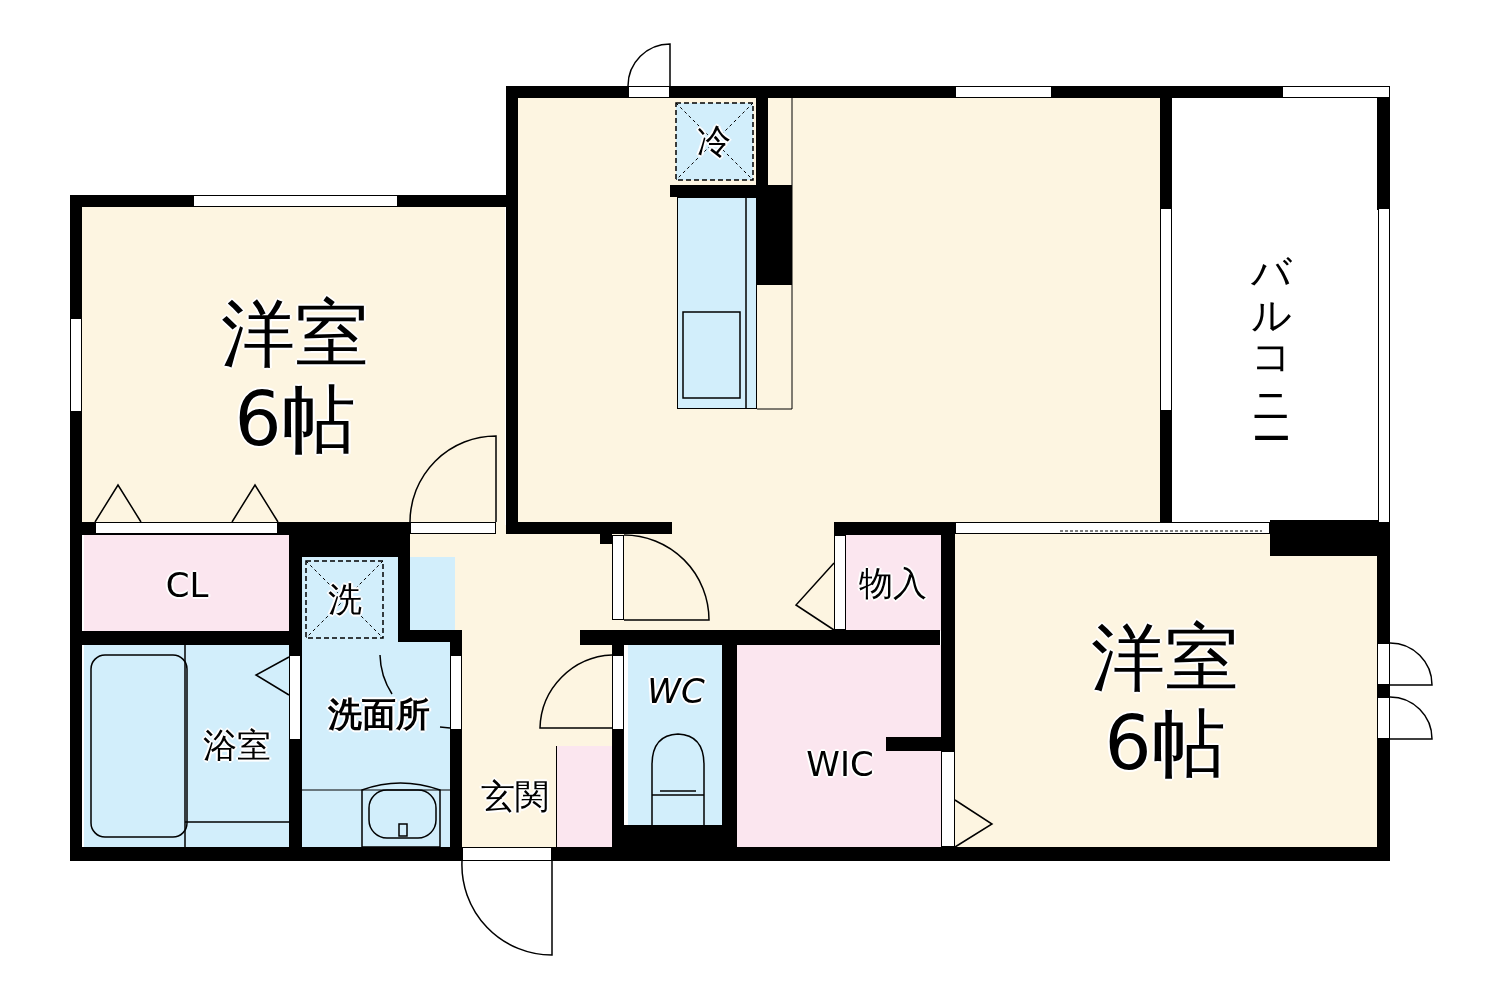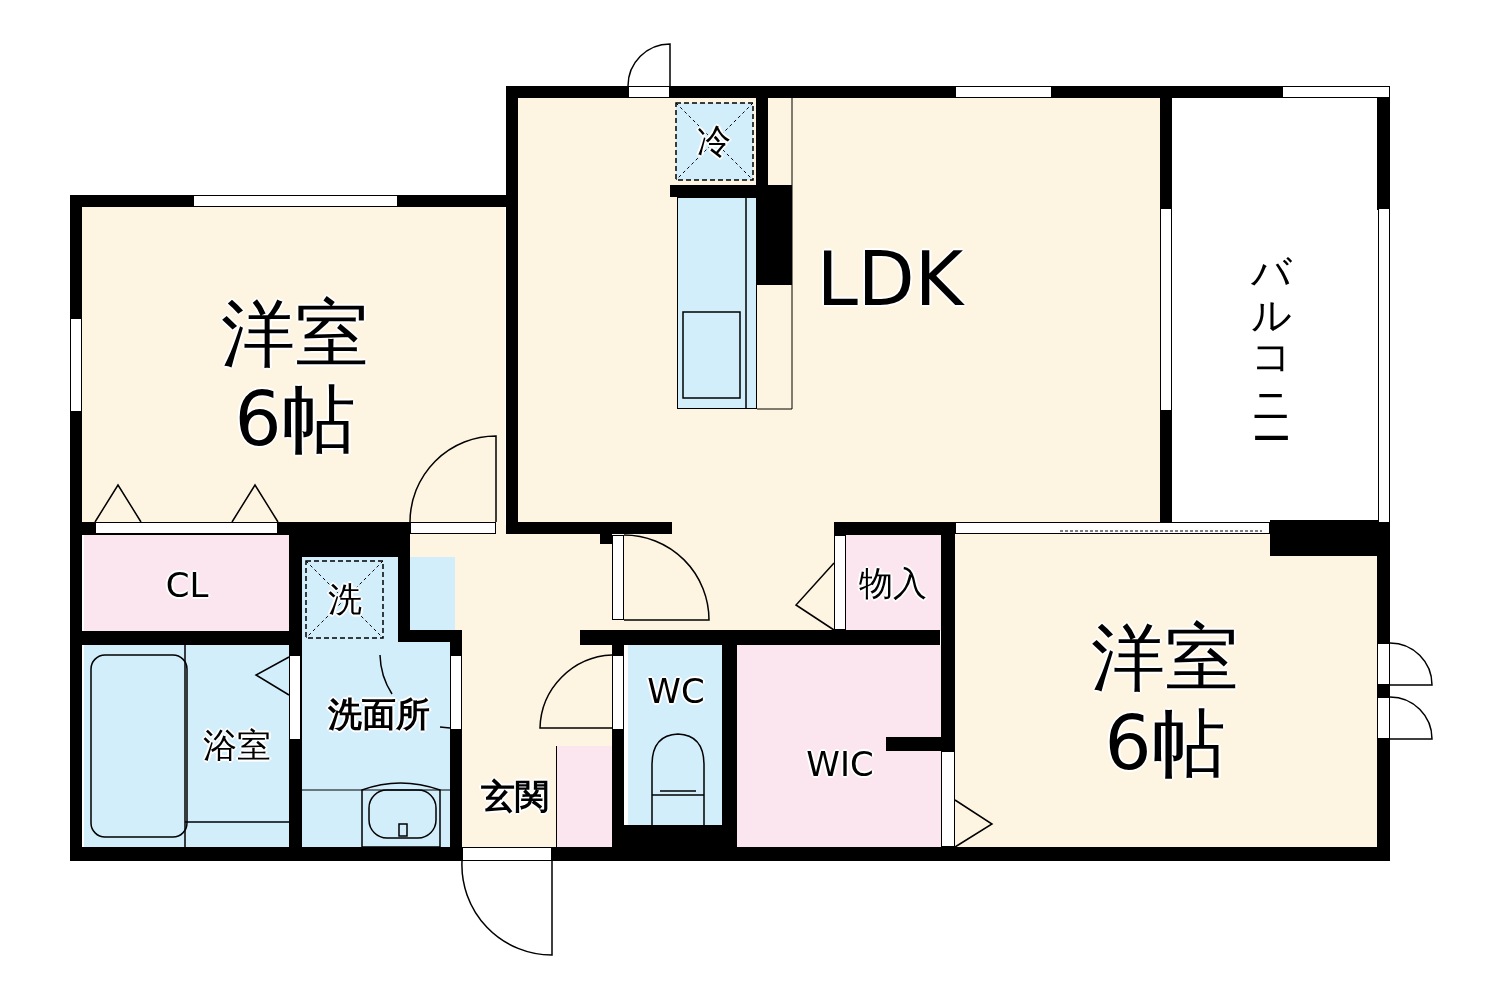--- a/index.html
+++ b/index.html
@@ -141,28 +141,27 @@
 
     <line x1="1060" y1="531" x2="1262" y2="531" stroke-dasharray="3 2" stroke-width="1"></line>
   </g>
 </svg>
 
 <div class="lbl big" style="left:195px;top:290px;width:200px;">
   <div>洋室</div>
   <div>6帖</div>
 </div>
 <div class="lbl big" style="left:790px;top:236px;width:200px;">
-  <div>LDK</div>
 </div>
 <div class="lbl vert" style="left:1252px;top:228px;">バルコニー</div>
 <div class="lbl mid" style="left:694px;top:124px;width:40px;">冷</div>
 <div class="lbl mid" style="left:137px;top:568px;width:100px;">CL</div>
 <div class="lbl mid" style="left:325px;top:582px;width:40px;">洗</div>
 <div class="lbl mid" style="left:316px;top:697px;width:126px;font-weight:bold;">洗面所</div>
 <div class="lbl mid" style="left:192px;top:728px;width:90px;">浴室</div>
-<div class="lbl mid" style="left:470px;top:779px;width:90px;font-weight:bold;">玄関</div>
-<div class="lbl mid" style="left:640px;top:674px;width:72px;">WC</div>
+<div class="lbl mid" style="left:470px;top:779px;width:90px;">玄関</div>
+<div class="lbl mid" style="left:640px;top:674px;width:72px;font-style:italic;">WC</div>
 <div class="lbl mid" style="left:780px;top:747px;width:120px;">WIC</div>
 <div class="lbl mid" style="left:848px;top:566px;width:90px;">物入</div>
 <div class="lbl big" style="left:1065px;top:614px;width:200px;">
   <div>洋室</div>
   <div>6帖</div>
 </div>
 
 </body></html>

